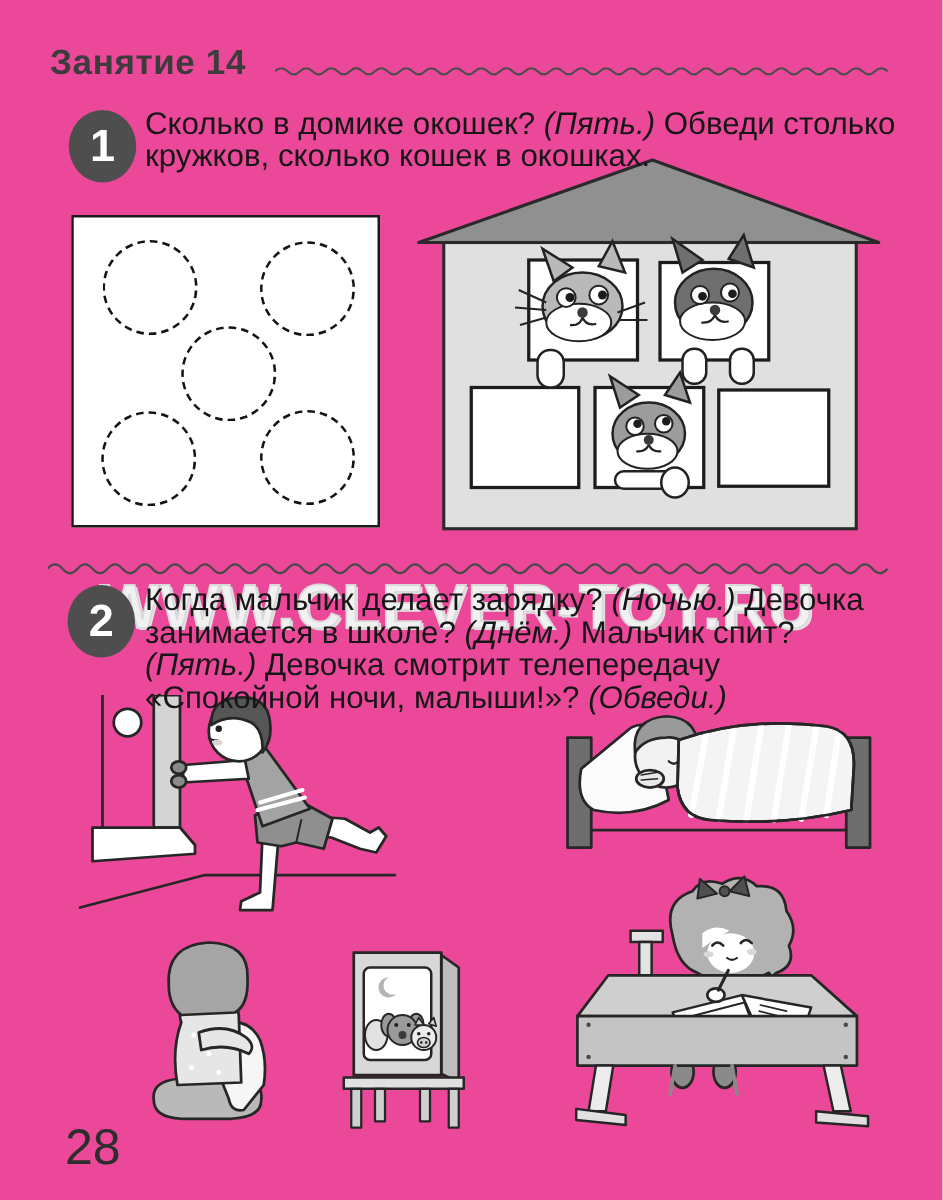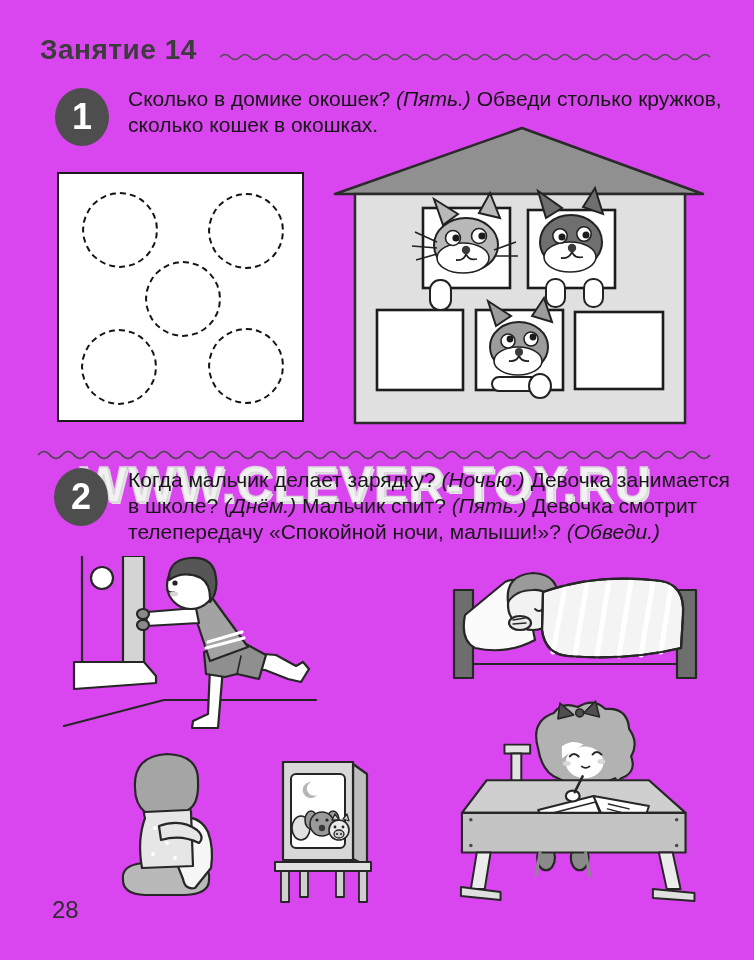--- a/index.html
+++ b/index.html
@@ -1,36 +1,36 @@
 <!DOCTYPE html>
 <html lang="ru"><head>
 <meta charset="utf-8">
 <style>
   html,body{margin:0;padding:0;background:#ffffff;}
   .page{
-    position:relative;width:754px;height:960px;background:#d946ef;
+    position:relative;width:754px;height:960px;background:#ec4899;
     font-family:"Liberation Sans", sans-serif;color:#232323;overflow:hidden;
   }
   
   .title{
     position:absolute;left:40px;top:34px;font-size:28px;font-weight:bold;
     color:#3c3c3c;letter-spacing:.5px;margin:0;
   }
   .title-wave{position:absolute;left:220px;top:52px;}
   
   .badge{
     position:absolute;width:54px;height:58px;border-radius:50%;
     background:#4e4e4e;color:#fff;display:flex;align-items:center;justify-content:center;
     font-size:36px;font-weight:bold;z-index:2;
   }
   .badge-1{left:55px;top:88px;}
   .badge-2{left:54px;top:468px;}
   .task-text{
-    position:absolute;left:128px;width:604px;margin:0;
-    font-size:21px;line-height:26px;color:#161616;z-index:2;
+    position:absolute;left:116px;width:604px;margin:0;
+    font-size:25px;line-height:26px;color:#161616;z-index:2;
   }
   .task-text-1{top:86px;}
   .task-text-2{top:467px;}
   .task-text i{font-style:italic;}
   
   .circles-box{
     position:absolute;left:57px;top:172px;width:243px;height:246px;
     border:2.5px solid #1b1b1b;background:#fff;
   }
   .dash-circle{
@@ -51,21 +51,21 @@
     user-select:none;
   }
   
   .illo{position:absolute;}
   .illo-boy-exercising{left:60px;top:556px;}
   .illo-boy-sleeping{left:447px;top:560px;}
   .illo-girl-tv{left:115px;top:748px;}
   .illo-girl-desk{left:455px;top:700px;}
   
   .page-number{
-    position:absolute;left:52px;top:896px;font-size:24px;color:#2d2d2d;
+    position:absolute;left:52px;top:896px;font-size:40px;color:#2d2d2d;
   }
 </style>
 </head>
 <body>
 
 <div class="page">
 
   <h1 class="title">Занятие 14</h1>
   <svg class="title-wave" width="494" height="10" viewBox="0 0 494 10">
     <path d="M0 5 q5 -5 10 0 t10 0 t10 0 t10 0 t10 0 t10 0 t10 0 t10 0 t10 0 t10 0 t10 0 t10 0 t10 0 t10 0 t10 0 t10 0 t10 0 t10 0 t10 0 t10 0 t10 0 t10 0 t10 0 t10 0 t10 0 t10 0 t10 0 t10 0 t10 0 t10 0 t10 0 t10 0 t10 0 t10 0 t10 0 t10 0 t10 0 t10 0 t10 0 t10 0 t10 0 t10 0 t10 0 t10 0 t10 0 t10 0 t10 0 t10 0 t10 0" fill="none" stroke="#4c4c4c" stroke-width="1.6"></path>

